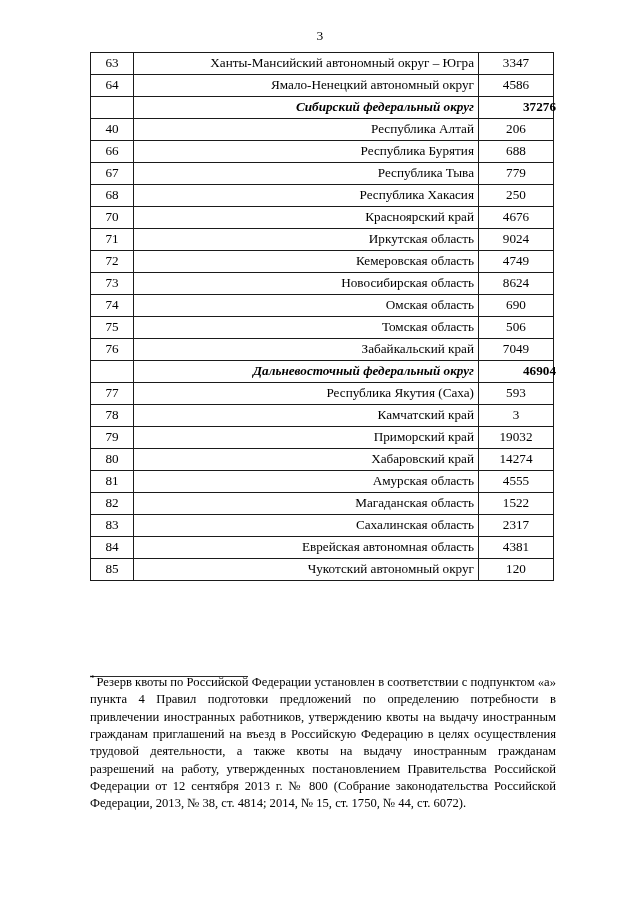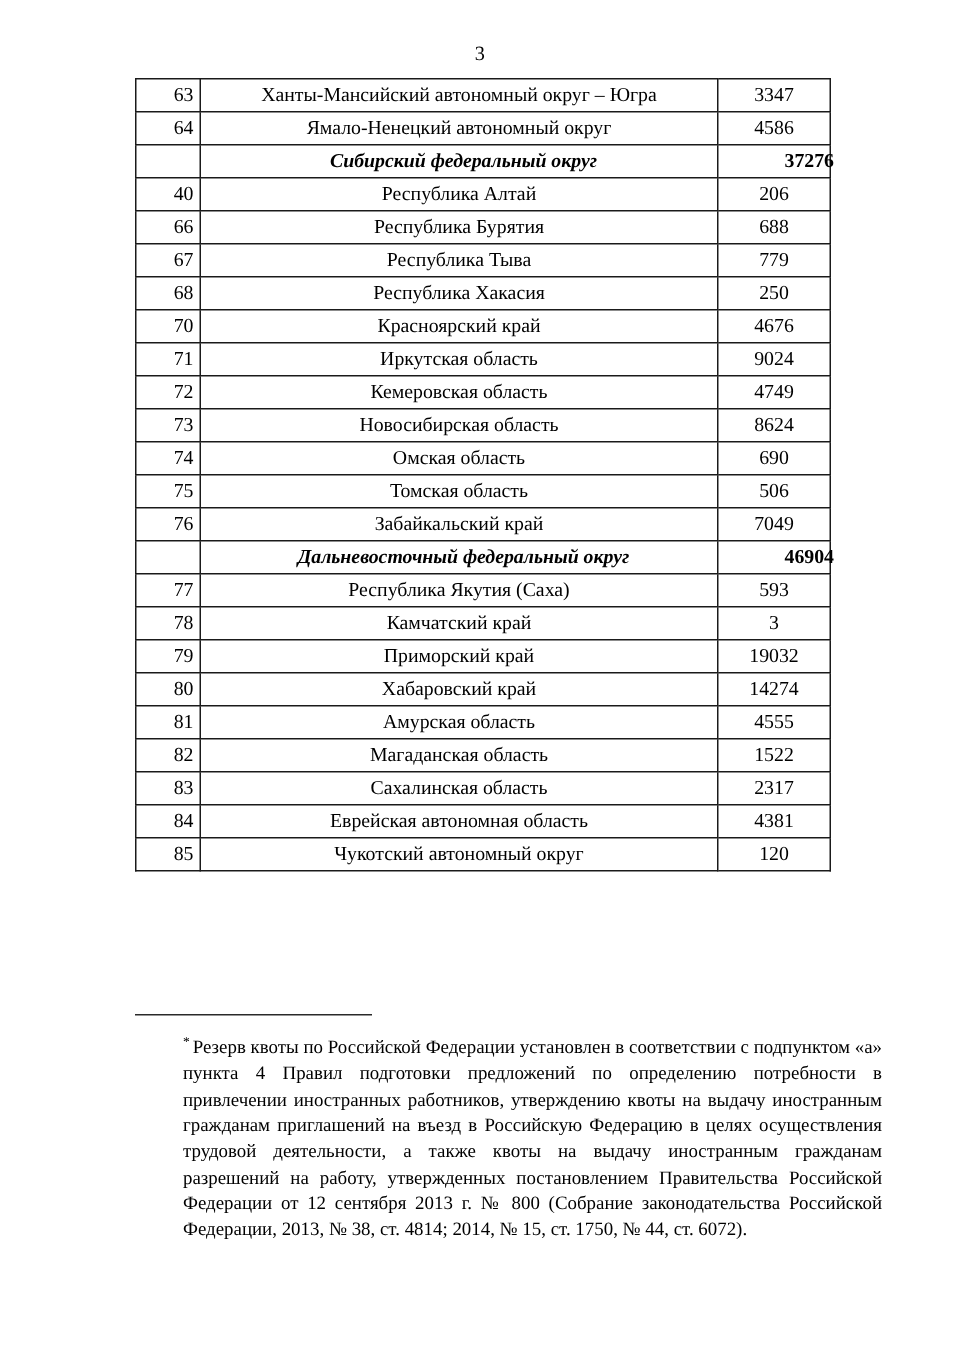--- a/index.html
+++ b/index.html
@@ -53,27 +53,27 @@
 
   table.quota-table td {
     border: 1px solid #1a1a1a;
     padding: 1px 4px 2px 4px;
     height: 18px;
     line-height: 16px;
     vertical-align: middle;
     font-size: 13.2px;
   }
   td.cell-num {
-    text-align: right;
+    text-align: center;
     padding-left: 0;
     padding-right: 0;
     font-family: Liberation Serif, serif;
   }
   td.cell-name {
-    text-align: center;
+    text-align: right;
     padding-left: 6px;
     white-space: nowrap;
   }
   td.cell-value {
     text-align: center;
     padding-right: 5px;
     white-space: nowrap;
   }
   tr.row-group td {
     font-weight: bold;
@@ -94,28 +94,27 @@
     position: absolute;
     left: 90px;
     top: 676px;
     width: 158px;
     height: 0;
     border-top: 1px solid #2a2a2a;
   }
   .footnote {
     position: absolute;
     left: 90px;
-    top: 686px;
+    top: 670px;
     width: 466px;
     font-size: 12.6px;
     line-height: 17.3px;
     text-align: justify;
     text-justify: inter-word;
     hyphens: none;
-    margin-left: 32px;
   }
   .footnote .fn-star {
     font-size: 9px;
     vertical-align: super;
     margin-right: 2px;
   }
 </style>
 </head>
 <body>
 

